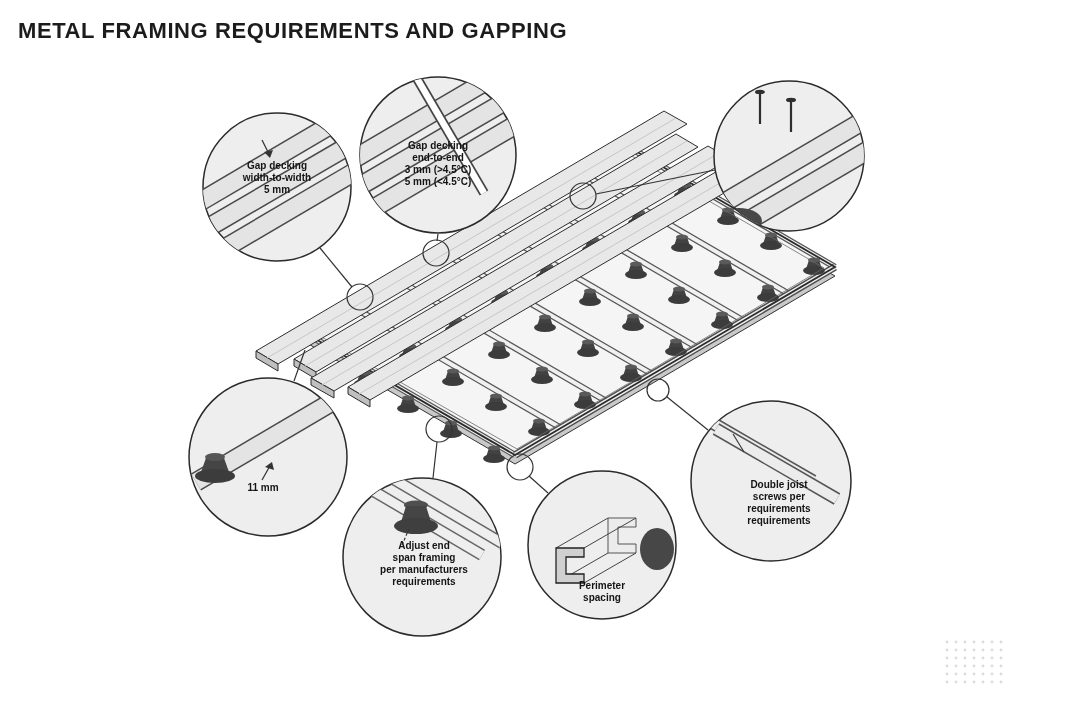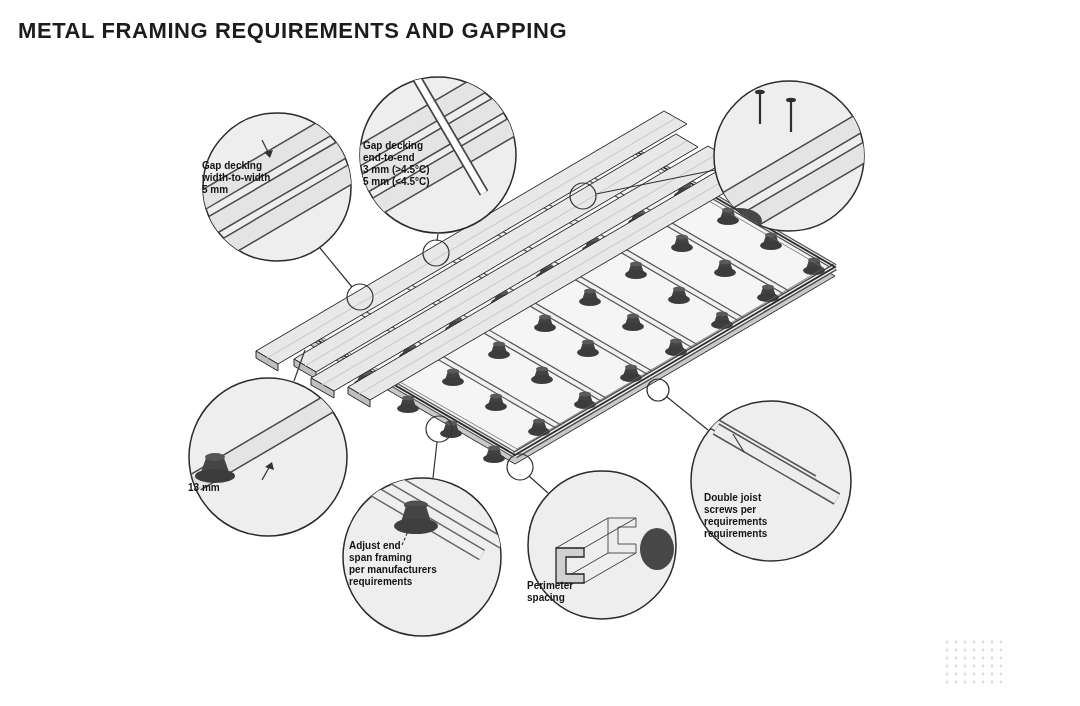--- a/index.html
+++ b/index.html
@@ -1,21 +1,21 @@
 <!DOCTYPE html>
 <html><head>
 <meta charset="utf-8">
 <style>
   html,body{margin:0;padding:0;background:#ffffff;}
   body{font-family:"Liberation Sans",sans-serif;}
   #stage{position:relative;width:1011px;height:706px;overflow:hidden;background:#ffffff;}
   #stage svg{position:absolute;left:0;top:0;}
   .page-title{position:absolute;left:18px;top:18px;margin:0;font-size:22px;font-weight:700;
     letter-spacing:.6px;color:#1c1c1c;white-space:nowrap;}
-  .callout-label{position:absolute;transform:translateX(-50%);
+  .callout-label{position:absolute;transform:translateX(-50%);text-align:center;
     font-size:10px;font-weight:700;line-height:12px;color:#141414;width:150px;pointer-events:none;}
 </style>
 </head>
 <body>
 
 <div id="stage">
 
   <svg width="1080" height="706" viewBox="0 0 1080 706">
     <defs>
       <g id="ped">
@@ -275,35 +275,35 @@
 
   <div class="callout-label" style="left:438px;top:140px;">
     <div>Gap decking</div>
     <div>end-to-end</div>
     <div>3 mm (&gt;4.5°C)</div>
     <div>5 mm (&lt;4.5°C)</div>
   </div>
 
 
   <div class="callout-label" style="left:263px;top:482px;">
-    <div>13 mm</div>
+    <div>11 mm</div>
   </div>
 
   <div class="callout-label" style="left:424px;top:540px;">
     <div>Adjust end</div>
     <div>span framing</div>
     <div>per manufacturers</div>
     <div>requirements</div>
   </div>
 
   <div class="callout-label" style="left:602px;top:580px;">
     <div>Perimeter</div>
     <div>spacing</div>
   </div>
 
-  <div class="callout-label" style="left:779px;top:492px;">
+  <div class="callout-label" style="left:779px;top:479px;">
     <div>Double joist</div>
     <div>screws per</div>
     <div>requirements</div>
     <div>requirements</div>
   </div>
 
 </div>
 
 </body></html>

